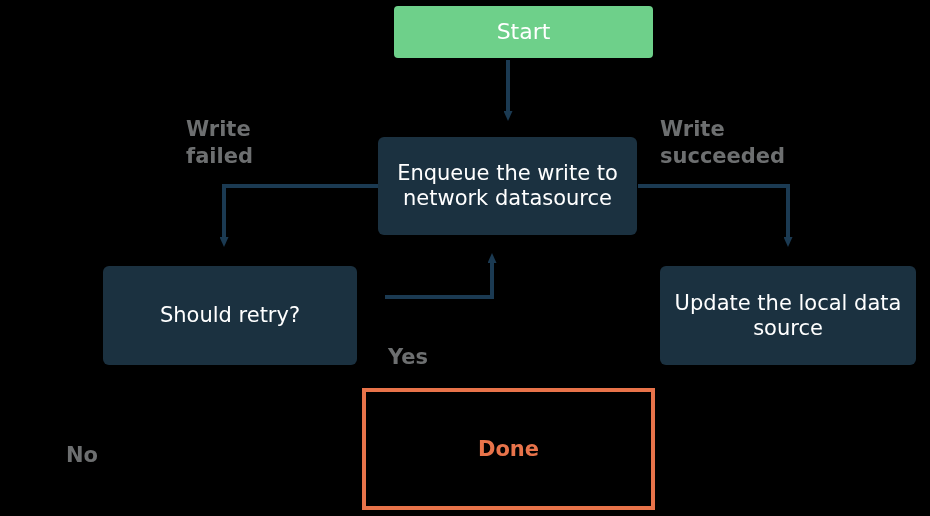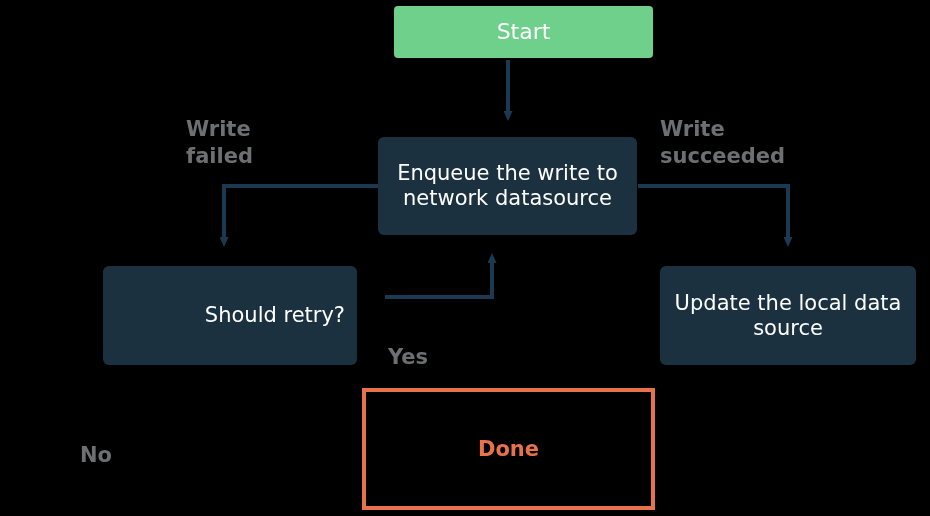--- a/index.html
+++ b/index.html
@@ -58,21 +58,20 @@
   .node-retry {
     left: 103px;
     top: 266px;
     width: 254px;
     height: 99px;
     background: #1b3140;
     border-radius: 6px;
     color: #ffffff;
     font-size: 21px;
     padding: 0 12px;
-    justify-content: flex-end;
   }
   .node-update {
     left: 660px;
     top: 266px;
     width: 256px;
     height: 99px;
     background: #1b3140;
     border-radius: 6px;
     color: #ffffff;
     font-size: 21px;
@@ -107,21 +106,21 @@
     left: 660px;
     top: 116px;
     width: 190px;
   }
   .label-yes {
     left: 388px;
     top: 344px;
     width: 120px;
   }
   .label-no {
-    left: 80px;
+    left: 66px;
     top: 442px;
     width: 112px;
   }
 </style>
 </head>
 <body>
 
 <div id="canvas">
 
   <svg id="edges" viewBox="0 0 930 516" width="930" height="516" xmlns="http://www.w3.org/2000/svg">

